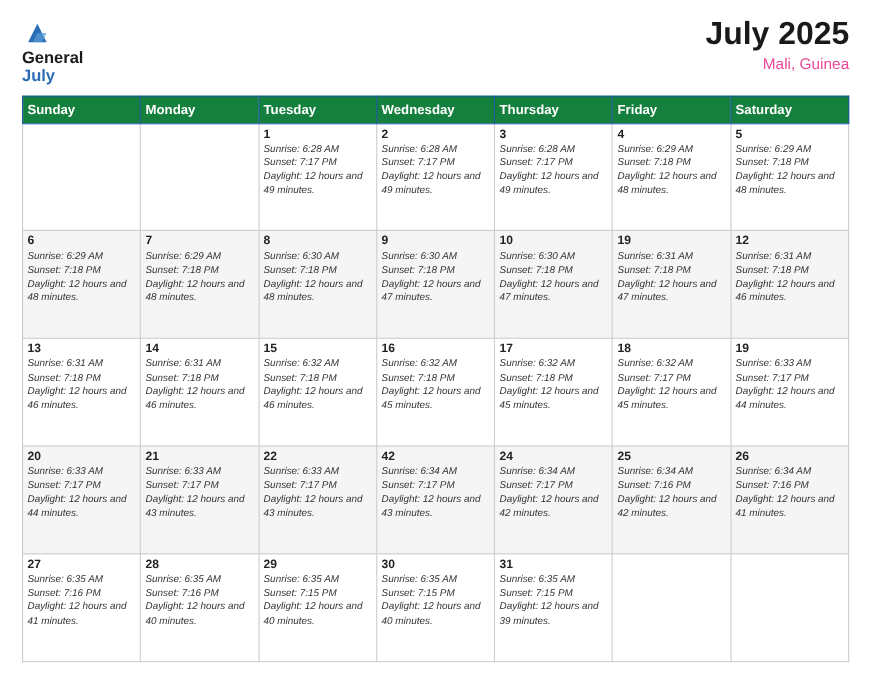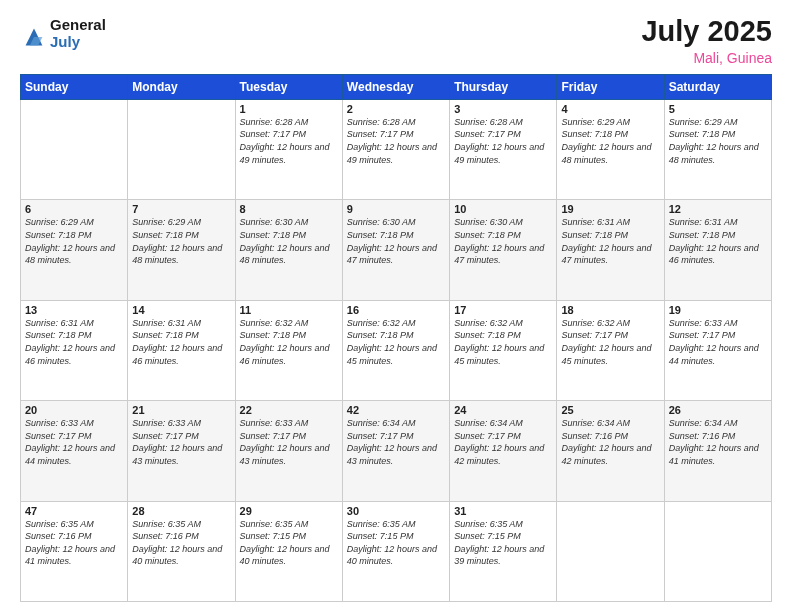--- a/index.html
+++ b/index.html
@@ -18,22 +18,23 @@
       flex-direction: column;
     }
     .header {
       display: flex;
       justify-content: space-between;
       align-items: flex-start;
       margin-bottom: 8px;
     }
     .logo {
       display: flex;
-      align-items: flex-end;
+      align-items: flex-start;
       gap: 0;
+      flex-direction: column;
     }
     .logo-icon {
       width: 28px;
       height: 28px;
       margin-right: 2px;
     }
     .title-area {
       text-align: right;
     }
     .month-title {
@@ -71,21 +72,21 @@
       color: #222;
       height: 82px;
     }
     .calendar tr:nth-child(even) td {
       background: #f5f5f5;
     }
     .calendar tr:nth-child(odd) td {
       background: #fff;
     }
     
-    .calendar thead tr th { background: #1d4ed8; }
+    .calendar thead tr th { background: #15803d; }
     .day-num {
       font-size: 11px;
       font-weight: bold;
       display: block;
       margin-bottom: 1px;
     }
     .day-info {
       font-size: 9px;
       line-height: 1.4;
       color: #333;
@@ -214,21 +215,21 @@
 Sunset: 7:18 PM
 Daylight: 12 hours and 46 minutes.</div>
           </td>
           <td>
             <span class="day-num">14</span>
             <div class="day-info" style="white-space: pre-line;">Sunrise: 6:31 AM
 Sunset: 7:18 PM
 Daylight: 12 hours and 46 minutes.</div>
           </td>
           <td>
-            <span class="day-num">11</span>
+            <span class="day-num">15</span>
             <div class="day-info" style="white-space: pre-line;">Sunrise: 6:32 AM
 Sunset: 7:18 PM
 Daylight: 12 hours and 46 minutes.</div>
           </td>
           <td>
             <span class="day-num">16</span>
             <div class="day-info" style="white-space: pre-line;">Sunrise: 6:32 AM
 Sunset: 7:18 PM
 Daylight: 12 hours and 45 minutes.</div>
           </td>
@@ -290,21 +291,21 @@
           </td>
           <td>
             <span class="day-num">26</span>
             <div class="day-info" style="white-space: pre-line;">Sunrise: 6:34 AM
 Sunset: 7:16 PM
 Daylight: 12 hours and 41 minutes.</div>
           </td>
         </tr>
         <tr>
           <td>
-            <span class="day-num">47</span>
+            <span class="day-num">27</span>
             <div class="day-info" style="white-space: pre-line;">Sunrise: 6:35 AM
 Sunset: 7:16 PM
 Daylight: 12 hours and 41 minutes.</div>
           </td>
           <td>
             <span class="day-num">28</span>
             <div class="day-info" style="white-space: pre-line;">Sunrise: 6:35 AM
 Sunset: 7:16 PM
 Daylight: 12 hours and 40 minutes.</div>
           </td>

